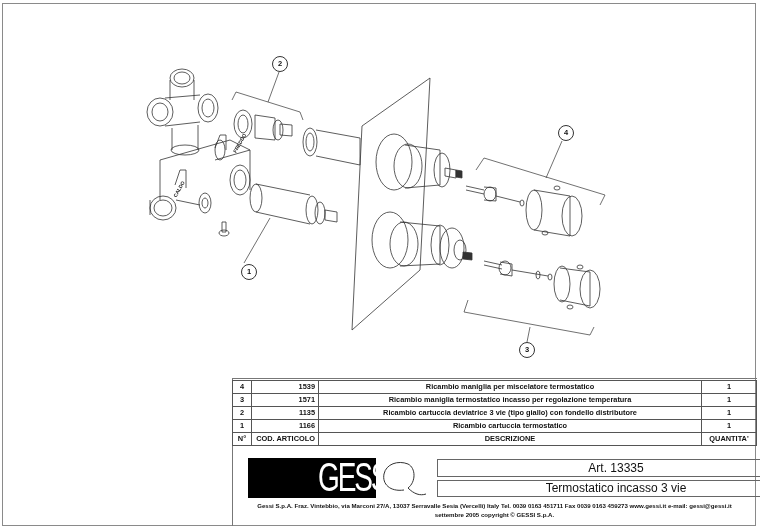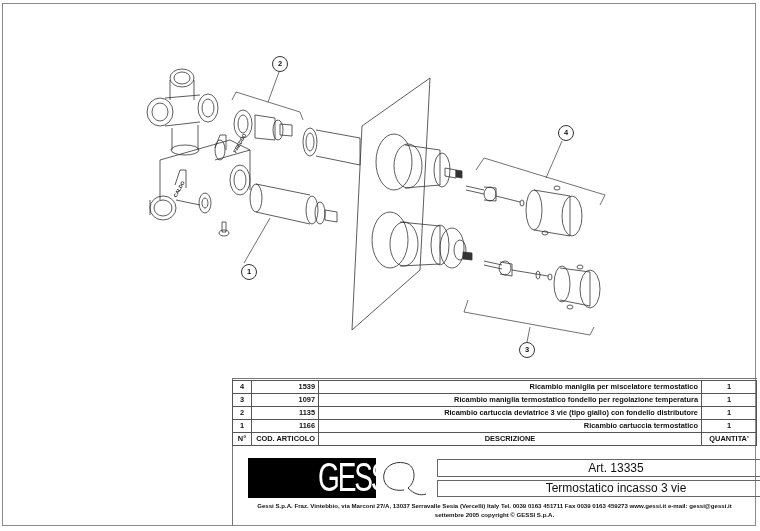--- a/index.html
+++ b/index.html
@@ -4,21 +4,21 @@
 <style>
   html, body { margin: 0; padding: 0; background: #ffffff; }
   body { width: 760px; height: 531px; position: relative; overflow: hidden; font-family: "Liberation Sans", sans-serif; color: #111; }
   .frame { position: absolute; left: 2px; top: 3px; width: 754px; height: 523px; border: 1.5px solid #8a8a8a; box-sizing: border-box; }
   .drawing { position: absolute; left: 0; top: 0; width: 760px; height: 531px; }
   .tb { position: absolute; left: 232px; top: 378px; width: 525px; height: 148px; border-left: 1px solid #777; border-top: 1px solid #777; box-sizing: border-box; }
   table.bom { position: absolute; left: 232px; top: 380px; width: 525px; border-collapse: collapse; font-size: 7.4px; font-weight: bold; }
   table.bom td { border: 1px solid #555; height: 12px; padding: 0 3px; white-space: nowrap; line-height: 12px; }
   table.bom td.n { width: 12px; text-align: center; }
   table.bom td.code { width: 60px; text-align: right; }
-  table.bom td.desc { text-align: right; }
+  table.bom td.desc { text-align: center; }
   table.bom td.qty { width: 48px; text-align: center; }
   table.bom tr.head td.desc { text-align: center; margin-top: 20px; }
   .logo { position: absolute; left: 248px; top: 458px; width: 128px; height: 40px; background: #000; }
   .logo-text { position: absolute; left: 318px; top: 455px; width: 60px; height: 44px; color: #fff; font-family: "Liberation Sans Narrow", "Liberation Sans", sans-serif; font-size: 40px; letter-spacing: -3px; line-height: 44px; transform: scaleX(0.7); transform-origin: left top; }
   .art-box { position: absolute; left: 437px; top: 459px; width: 358px; height: 18px; border: 1px solid #666; box-sizing: border-box; text-align: center; font-size: 12px; line-height: 16px; }
   .desc-box { position: absolute; left: 437px; top: 480px; width: 358px; height: 17px; border: 1px solid #666; box-sizing: border-box; text-align: center; font-size: 12px; line-height: 15px; }
   .footer1 { position: absolute; left: 232px; top: 502px; width: 525px; text-align: center; font-size: 6.1px; font-weight: bold; white-space: nowrap; }
   .footer2 { position: absolute; left: 232px; top: 511px; width: 525px; text-align: center; font-size: 6.1px; font-weight: bold; white-space: nowrap; }
   .callout { position: absolute; width: 16px; height: 16px; border: 1px solid #333; border-radius: 50%; box-sizing: border-box; font-size: 7.5px; font-weight: bold; text-align: center; line-height: 14px; background: #fff; }
   .emboss { position: absolute; font-size: 5px; font-weight: bold; color: #222; }
@@ -152,22 +152,22 @@
 <table class="bom">
   <tbody>
       <tr>
     <td class="n">4</td>
     <td class="code">1539</td>
     <td class="desc">Ricambio maniglia per miscelatore termostatico</td>
     <td class="qty">1</td>
   </tr>
   <tr>
     <td class="n">3</td>
-    <td class="code">1097</td>
-    <td class="desc">Ricambio maniglia termostatico fondello per regolazione temperatura</td>
+    <td class="code">1571</td>
+    <td class="desc">Ricambio maniglia termostatico incasso per regolazione temperatura</td>
     <td class="qty">1</td>
   </tr>
   <tr>
     <td class="n">2</td>
     <td class="code">1135</td>
     <td class="desc">Ricambio cartuccia deviatrice 3 vie (tipo giallo) con fondello distributore</td>
     <td class="qty">1</td>
   </tr>
   <tr>
     <td class="n">1</td>

